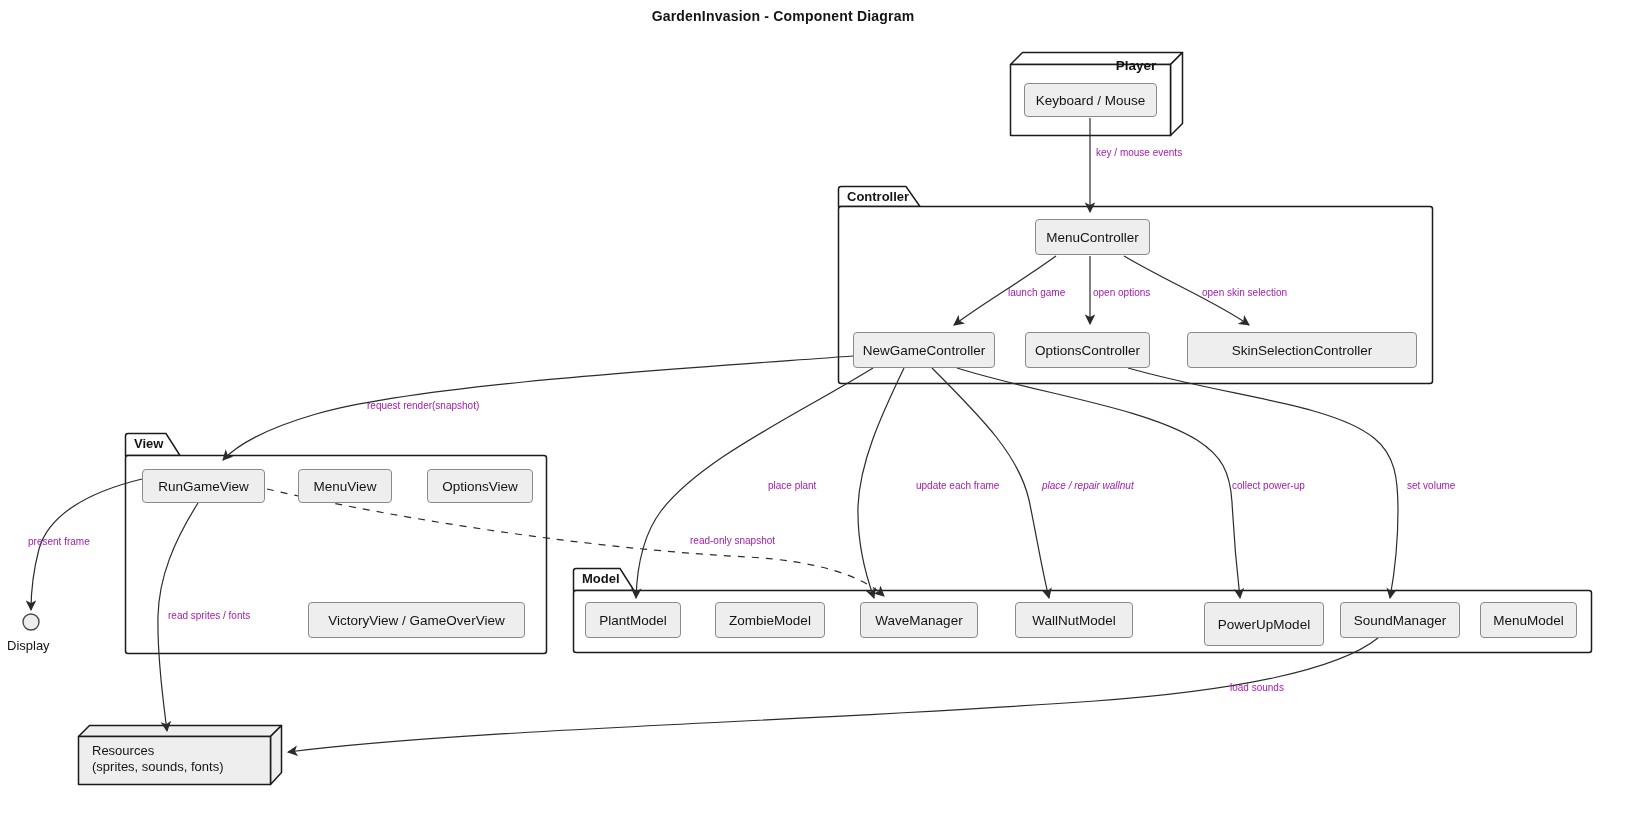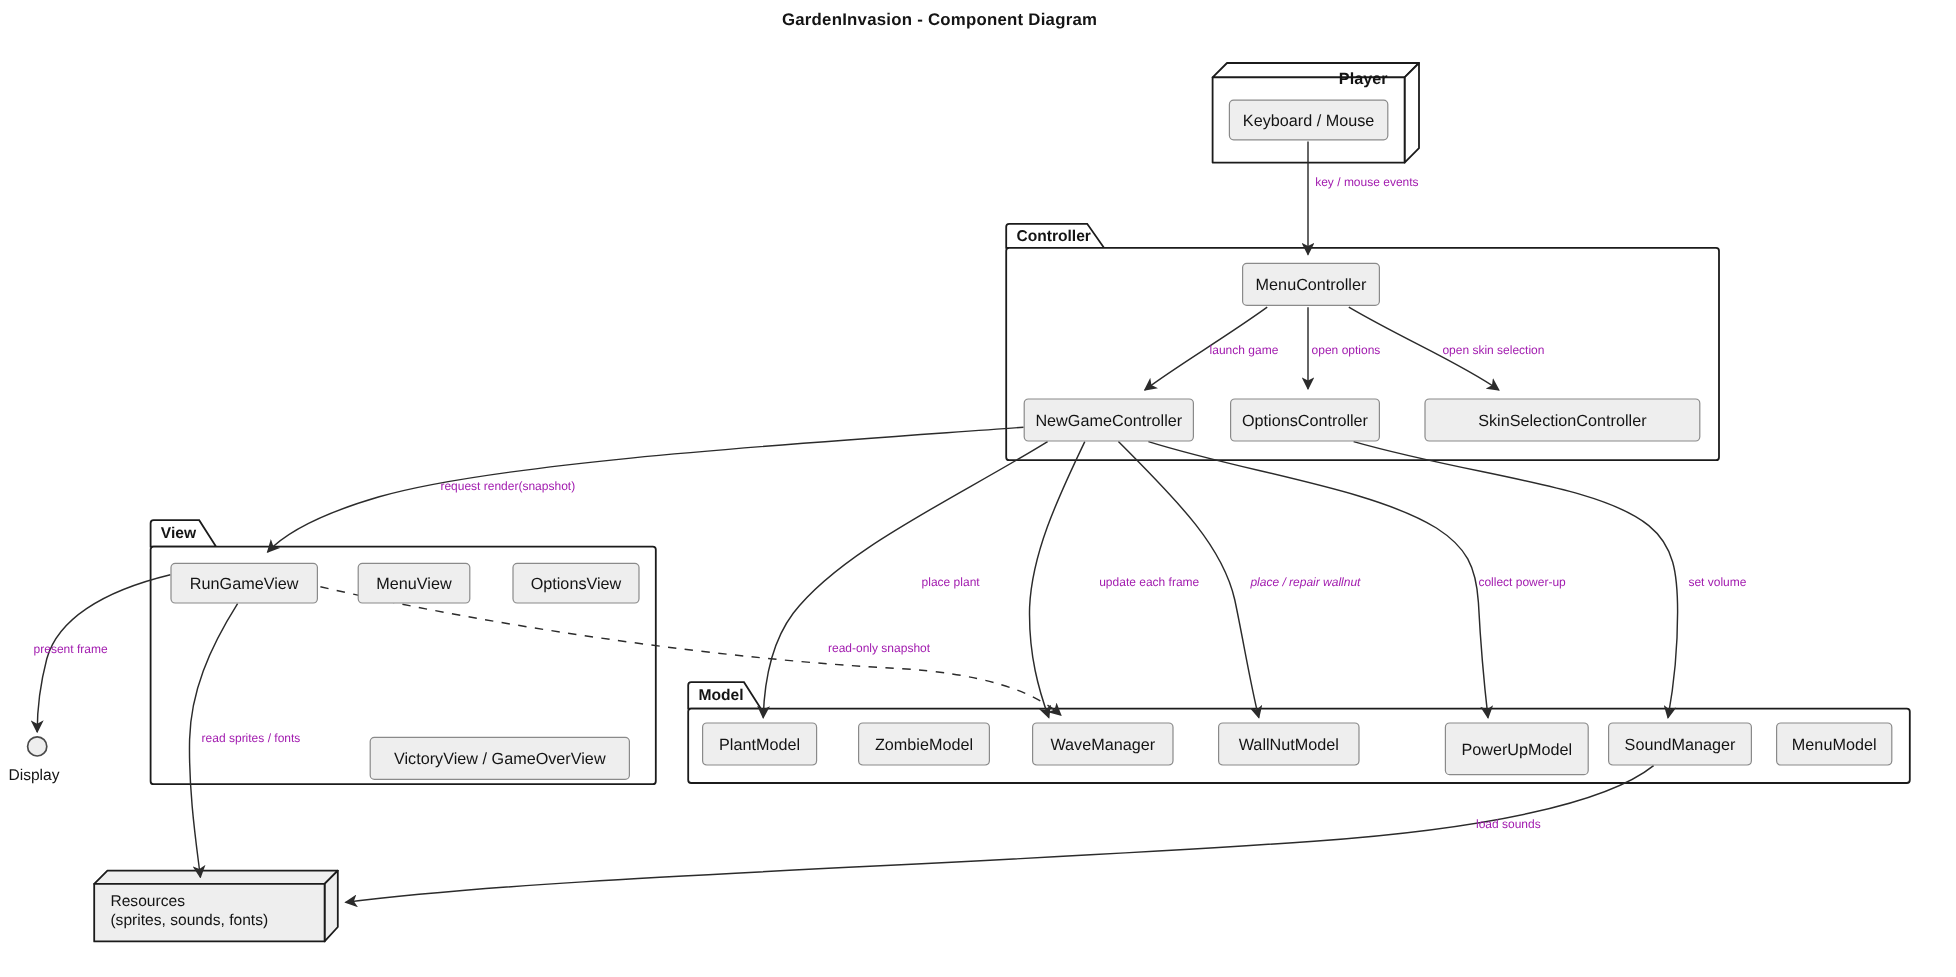--- a/index.html
+++ b/index.html
@@ -79,21 +79,21 @@
   <div class="comp" style="left:1024px;top:83px;width:133px;height:34px;">Keyboard / Mouse</div>
 
   <div class="comp" style="left:1035px;top:219px;width:115px;height:36px;">MenuController</div>
   <div class="comp" style="left:853px;top:332px;width:142px;height:36px;">NewGameController</div>
   <div class="comp" style="left:1025px;top:332px;width:125px;height:36px;">OptionsController</div>
   <div class="comp" style="left:1187px;top:332px;width:230px;height:36px;">SkinSelectionController</div>
 
   <div class="comp" style="left:142px;top:469px;width:123px;height:34px;">RunGameView</div>
   <div class="comp" style="left:298px;top:469px;width:94px;height:34px;">MenuView</div>
   <div class="comp" style="left:427px;top:469px;width:106px;height:34px;">OptionsView</div>
-  <div class="comp" style="left:308px;top:602px;width:217px;height:36px;margin-top:12px;">VictoryView / GameOverView</div>
+  <div class="comp" style="left:308px;top:602px;width:217px;height:36px;">VictoryView / GameOverView</div>
 
   <div class="comp" style="left:585px;top:602px;width:96px;height:36px;">PlantModel</div>
   <div class="comp" style="left:715px;top:602px;width:110px;height:36px;">ZombieModel</div>
   <div class="comp" style="left:860px;top:602px;width:118px;height:36px;">WaveManager</div>
   <div class="comp" style="left:1015px;top:602px;width:118px;height:36px;">WallNutModel</div>
   <div class="comp" style="left:1178px;top:602px;width:120px;height:44px;margin-left:26px;">PowerUpModel</div>
   <div class="comp" style="left:1340px;top:602px;width:120px;height:36px;">SoundManager</div>
   <div class="comp" style="left:1480px;top:602px;width:97px;height:36px;">MenuModel</div>
 
   <div class="node-text" style="left:92px;top:743px;">Resources</div>

